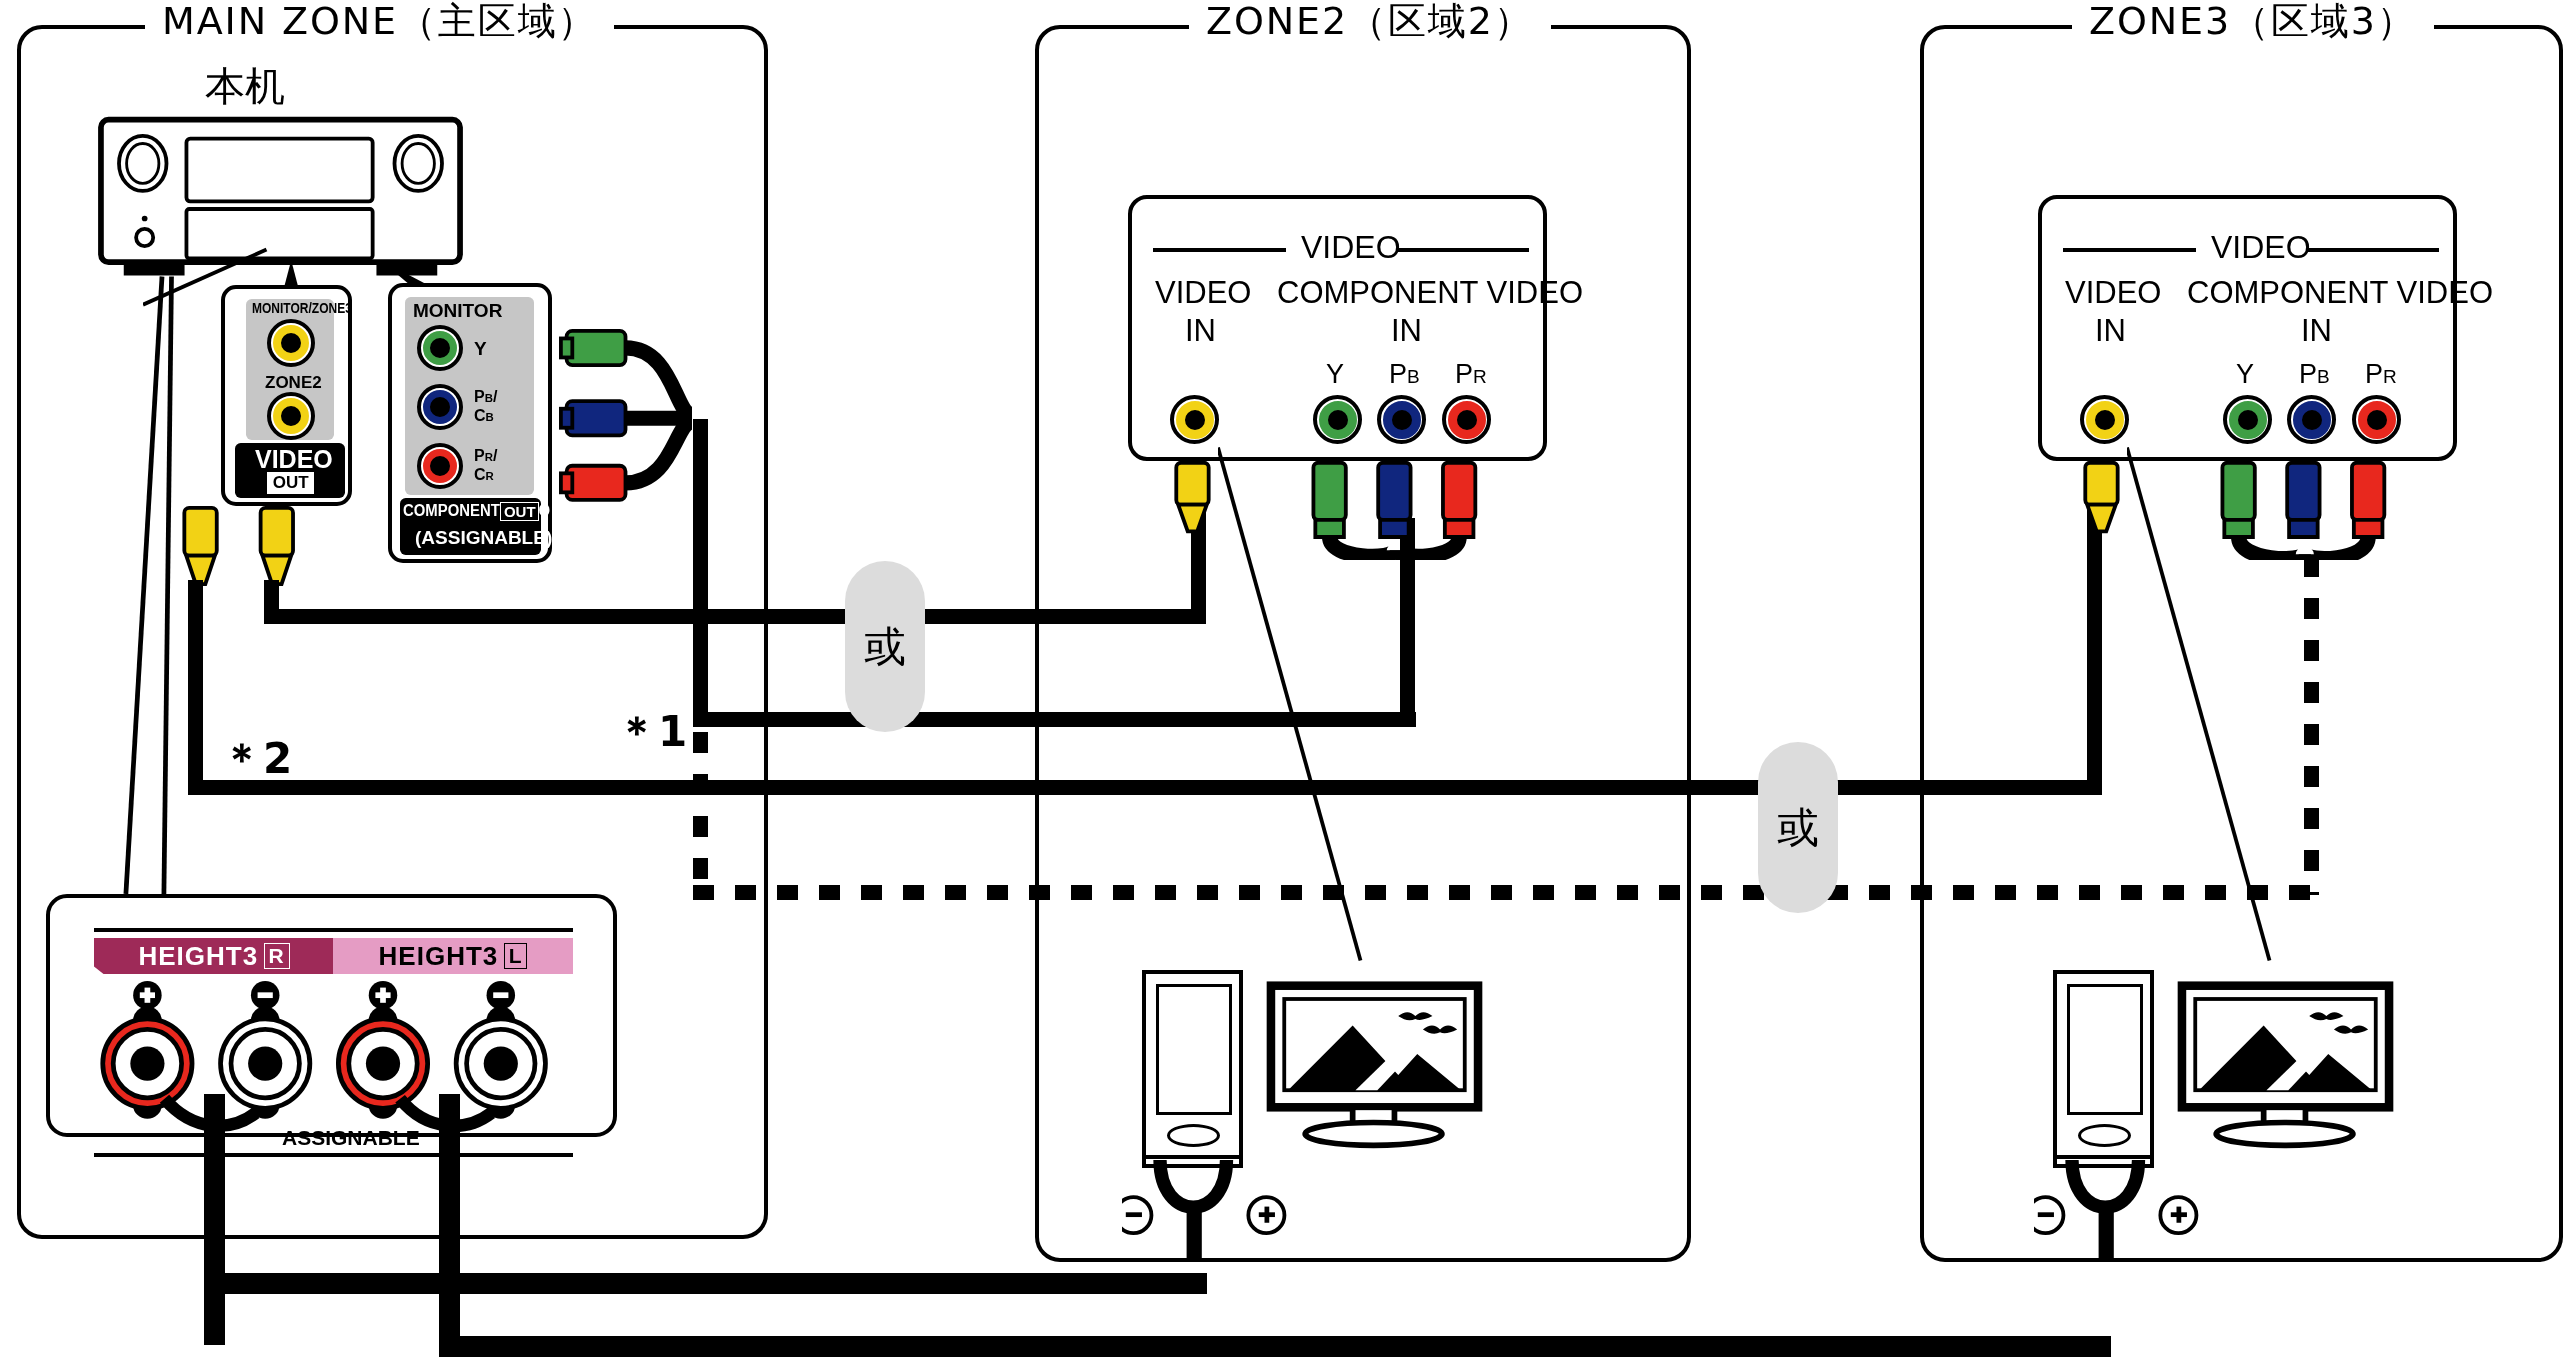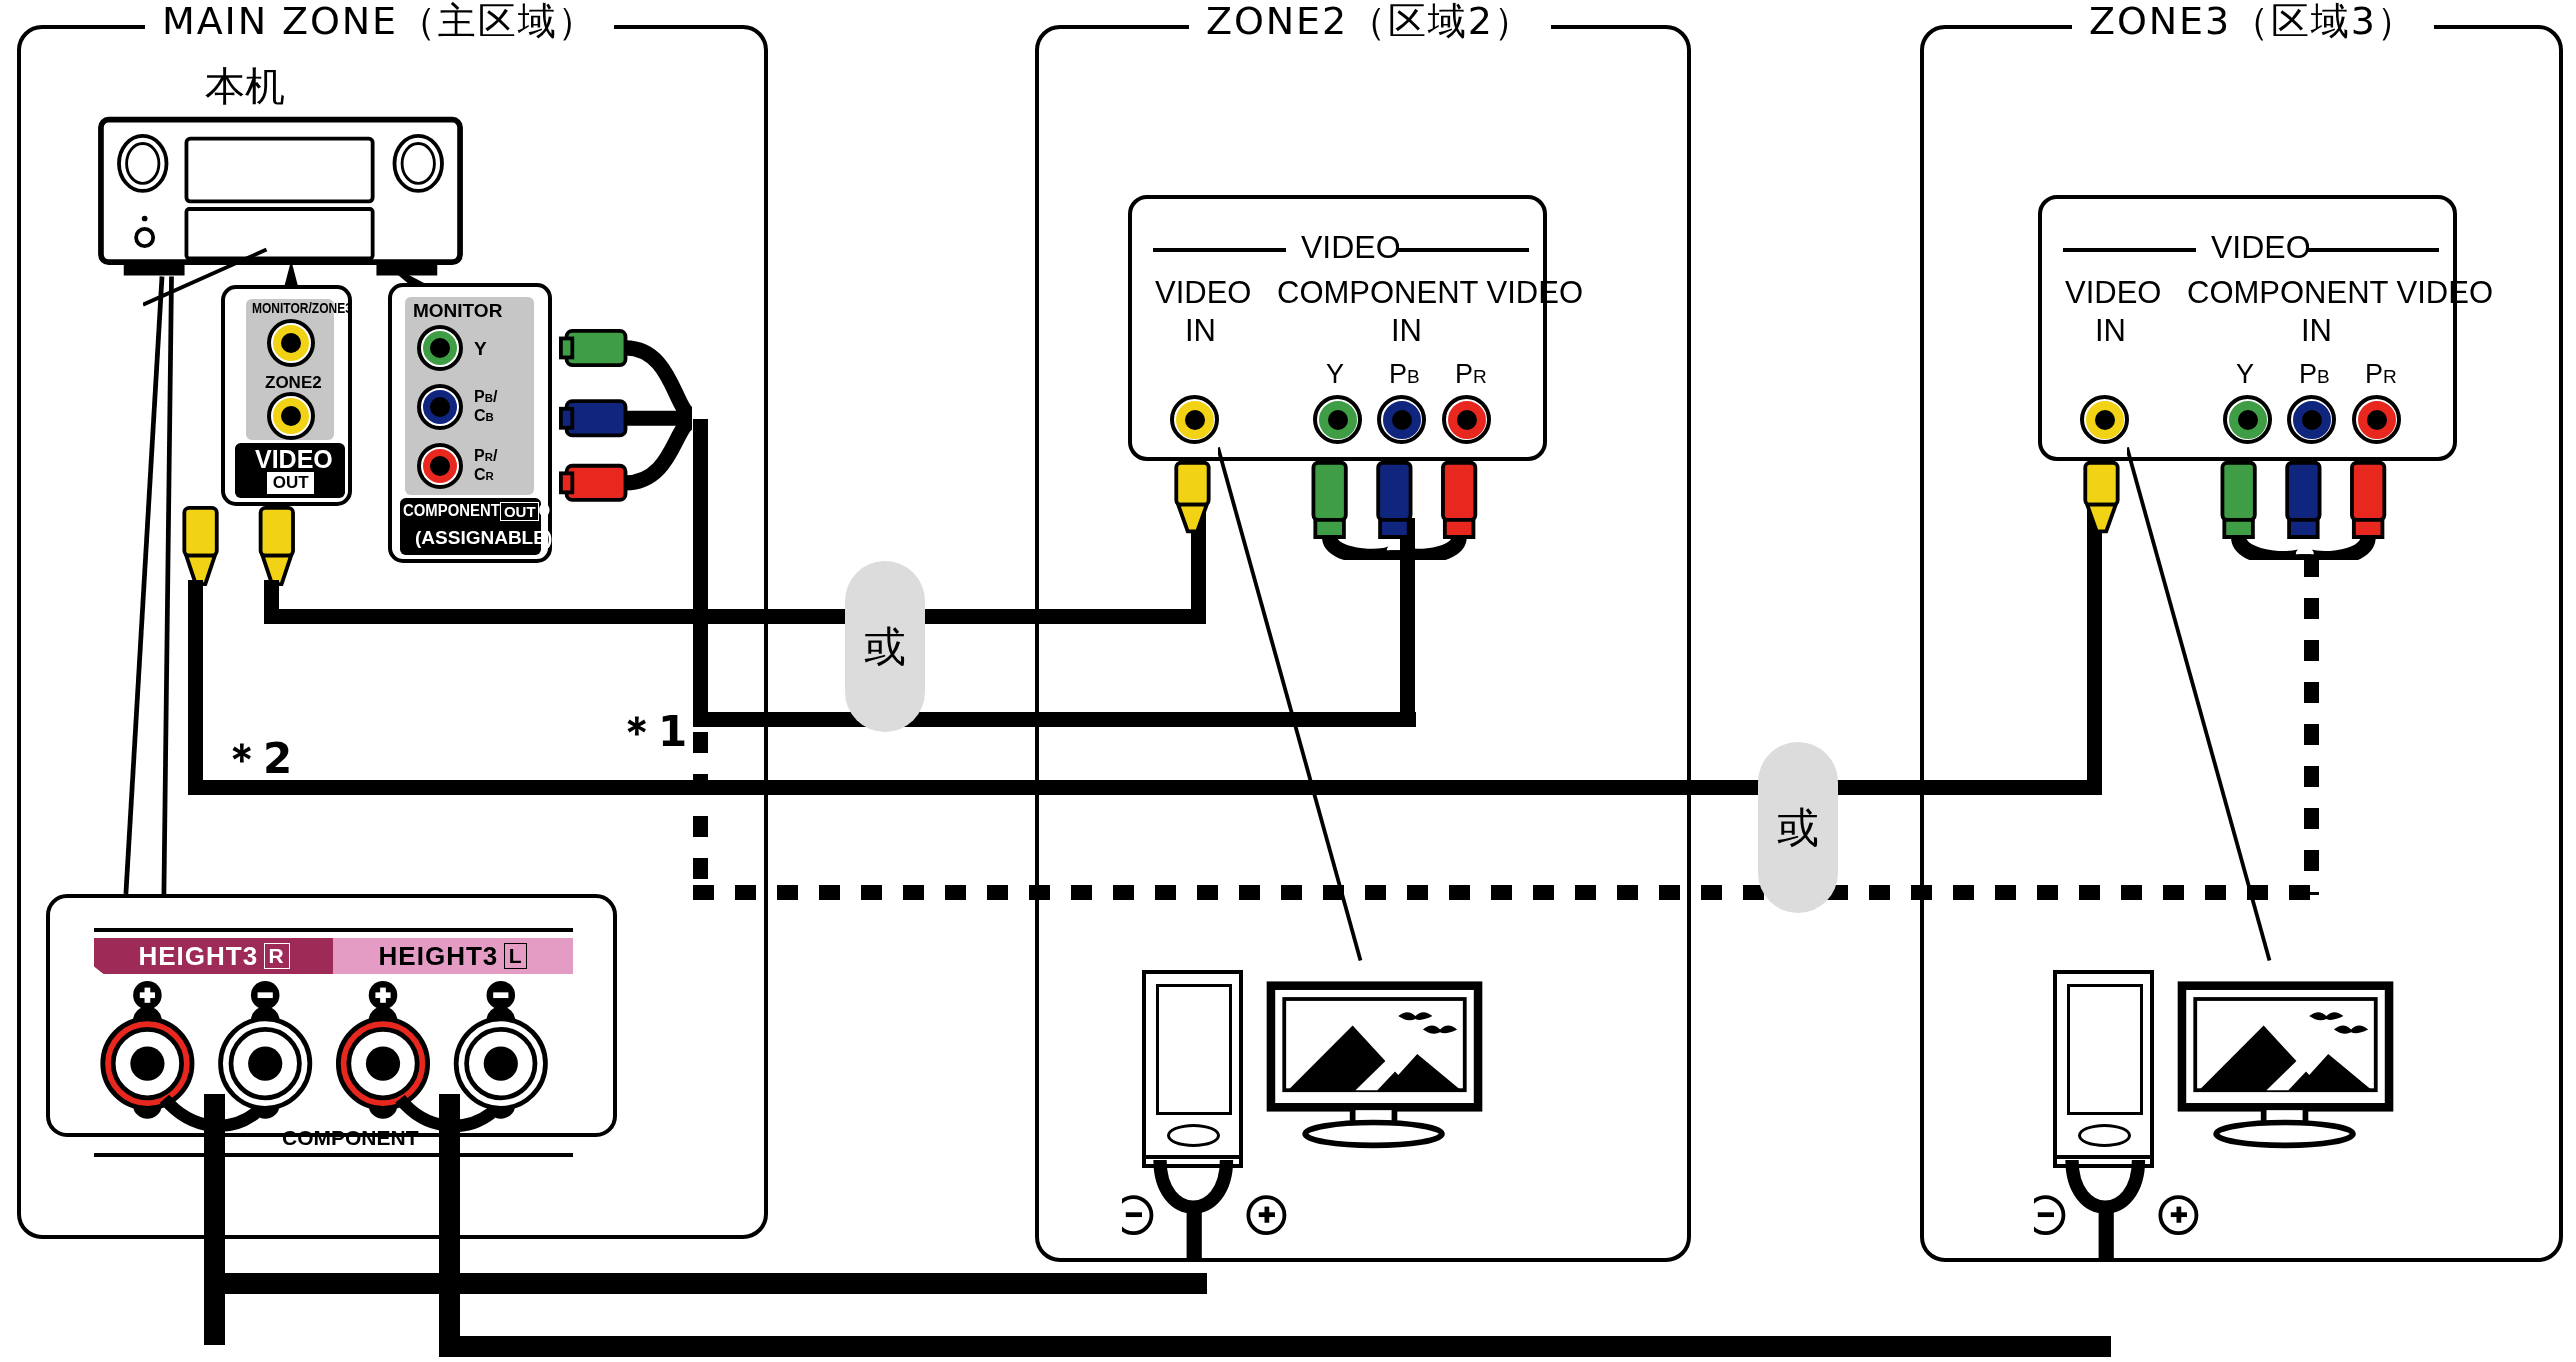--- a/index.html
+++ b/index.html
@@ -333,21 +333,21 @@
       <circle cx="434" cy="88" r="47" fill="#fff" stroke="#000" stroke-width="5"></circle>
       <circle cx="434" cy="88" r="36" fill="#fff" stroke="#000" stroke-width="5"></circle>
       <circle cx="434" cy="88" r="18" fill="#000"></circle>
     </g>
 
     <path d="M80 125 C110 160 150 160 176 140" stroke="#000" stroke-width="13" fill="none"></path>
     <path d="M328 125 C356 160 398 160 424 140" stroke="#000" stroke-width="13" fill="none"></path>
   </svg>
 
   <div class="abs" style="left:44px;top:255px;width:479px;height:3.8px;background:#000;"></div>
-  <div class="lbl" style="left:232px;top:228px;font-size:21px;">COMPONENT</div>
+  <div class="lbl" style="left:232px;top:228px;font-size:21px;">ASSIGNABLE</div>
 </div>
 
 <svg class="abs" style="left:105px;top:276px;" width="190" height="628" viewBox="0 0 200 660">
   <path d="M60 0 L22 650" stroke="#000" stroke-width="5" fill="none"></path>
   <path d="M70 0 L62 650" stroke="#000" stroke-width="5" fill="none"></path>
 </svg>
 
 <div class="blk" style="left:204px;top:1094px;width:21px;height:251px;"></div>
 <div class="blk" style="left:204px;top:1273px;width:1003px;height:21px;"></div>
 <div class="blk" style="left:439px;top:1094px;width:21px;height:190px;"></div>

